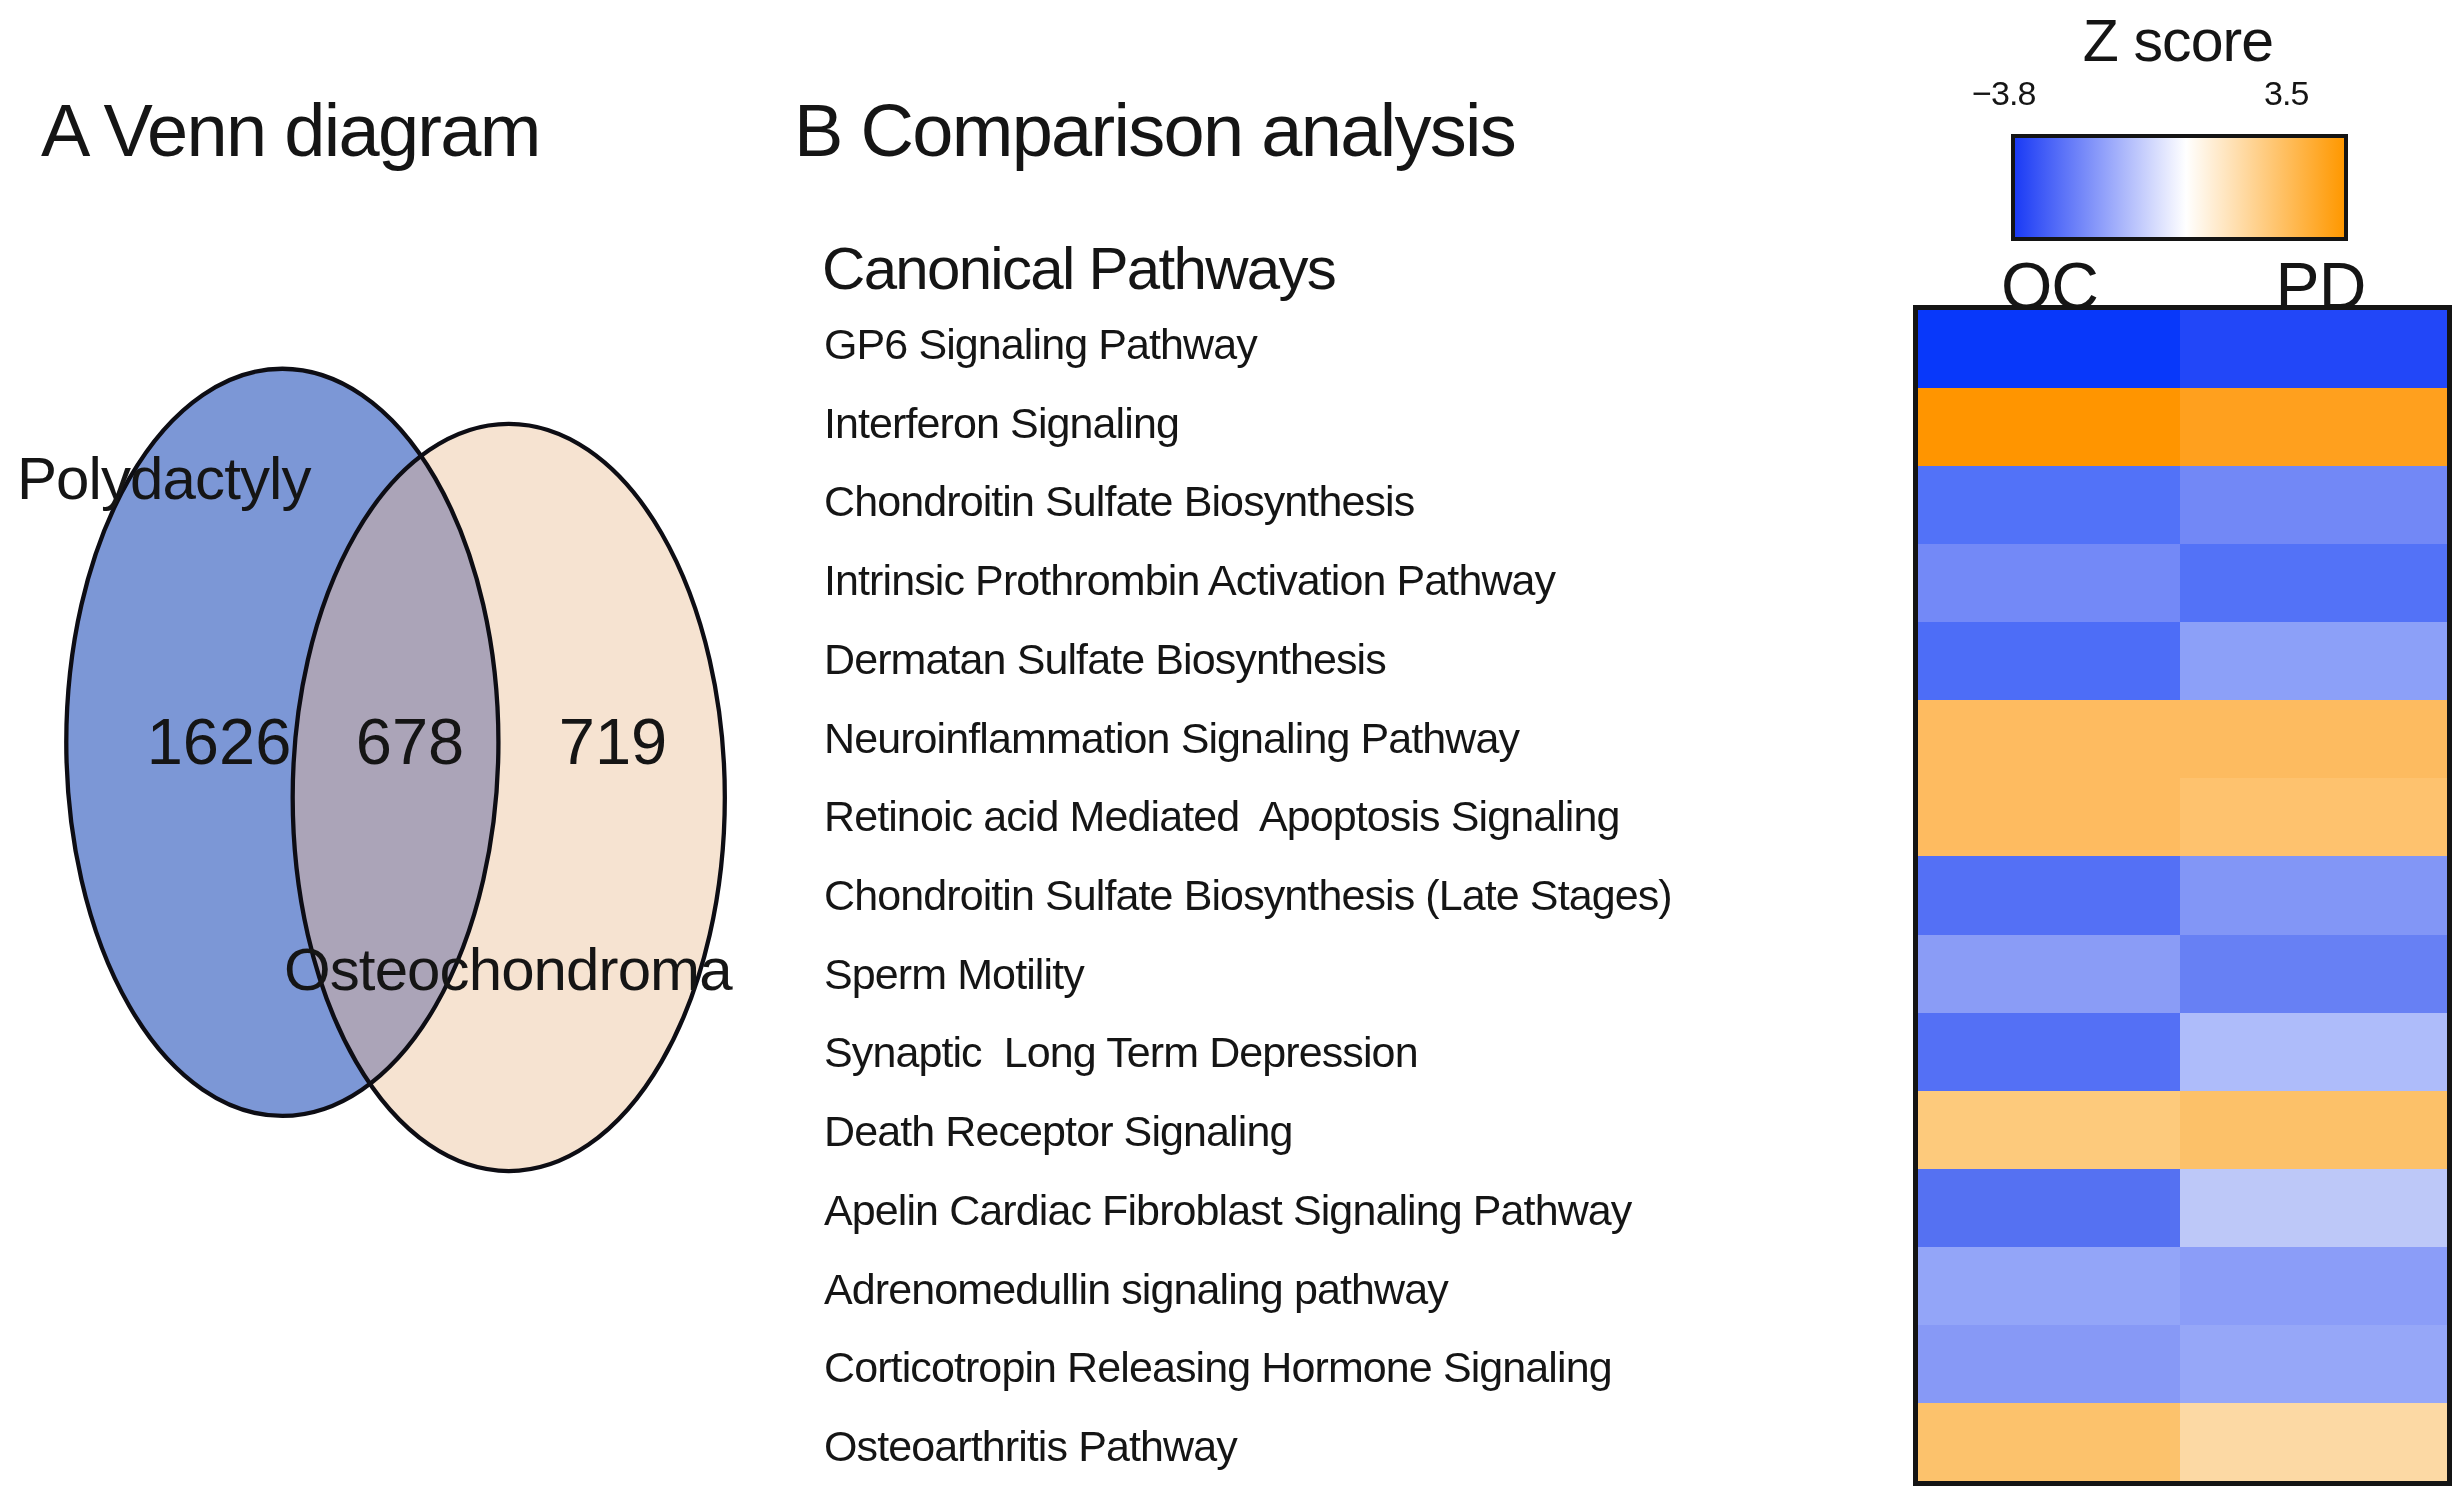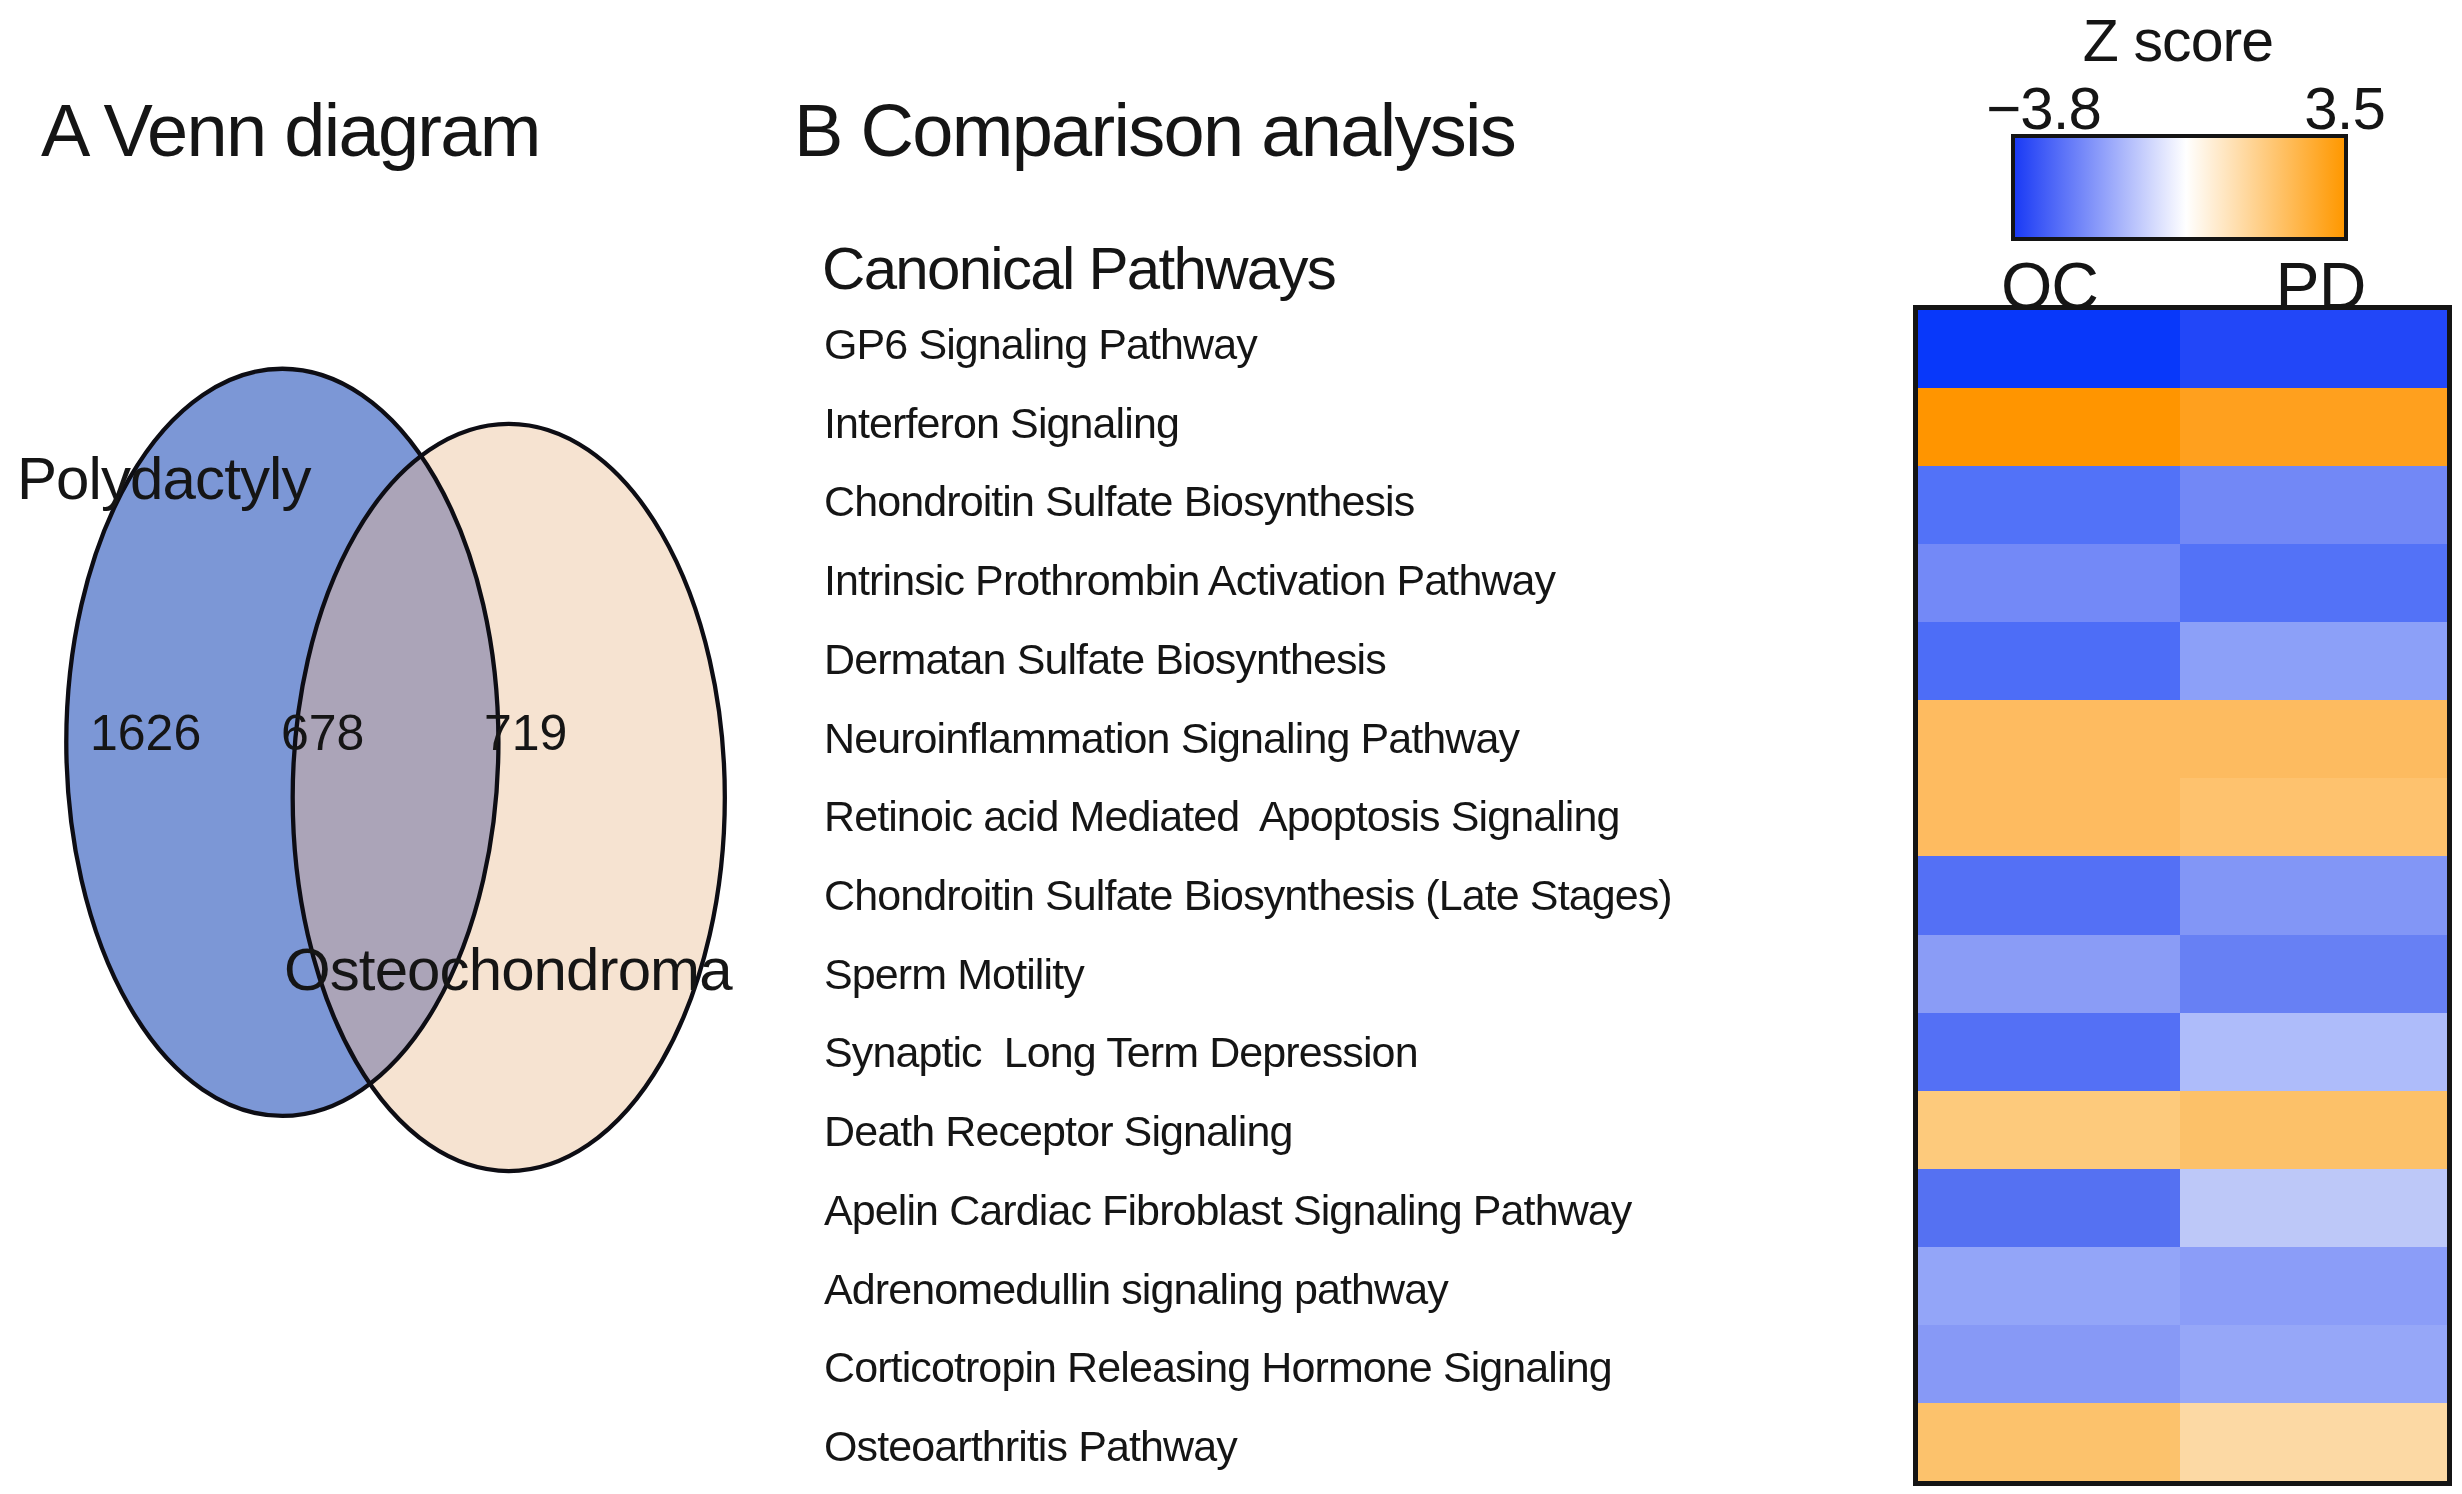--- a/index.html
+++ b/index.html
@@ -4,23 +4,23 @@
 <style>
   html,body{margin:0;padding:0;}
   body{
     width:2462px;height:1495px;position:relative;background:#ffffff;
     font-family:"Liberation Sans",sans-serif;color:#151515;overflow:hidden;
   }
   .abs{position:absolute;}
   .panel-title{font-size:74px;letter-spacing:-1.7px;white-space:nowrap;}
   .section-title{font-size:60px;letter-spacing:-1.7px;white-space:nowrap;}
   .venn-label{font-size:60px;letter-spacing:-0.9px;white-space:nowrap;}
-  .venn-count{font-size:50px;text-align:left;white-space:nowrap;}
+  .venn-count{font-size:65px;text-align:center;white-space:nowrap;}
   .legend-title{font-size:59px;text-align:center;letter-spacing:-0.9px;}
-  .legend-tick{font-size:60px;text-align:right;letter-spacing:-0.9px;}
+  .legend-tick{font-size:34px;text-align:left;letter-spacing:-0.9px;}
   .col-label{font-size:66px;text-align:center;letter-spacing:-0.9px;}
   #legend-bar{
     left:2011px;top:134px;width:337px;height:107px;
     border:4.3px solid #141414;box-sizing:border-box;
   }
   #pathway-labels{
     left:824px;top:305px;width:1085px;height:1181px;
     display:flex;flex-direction:column;
   }
   .pathway-label{

